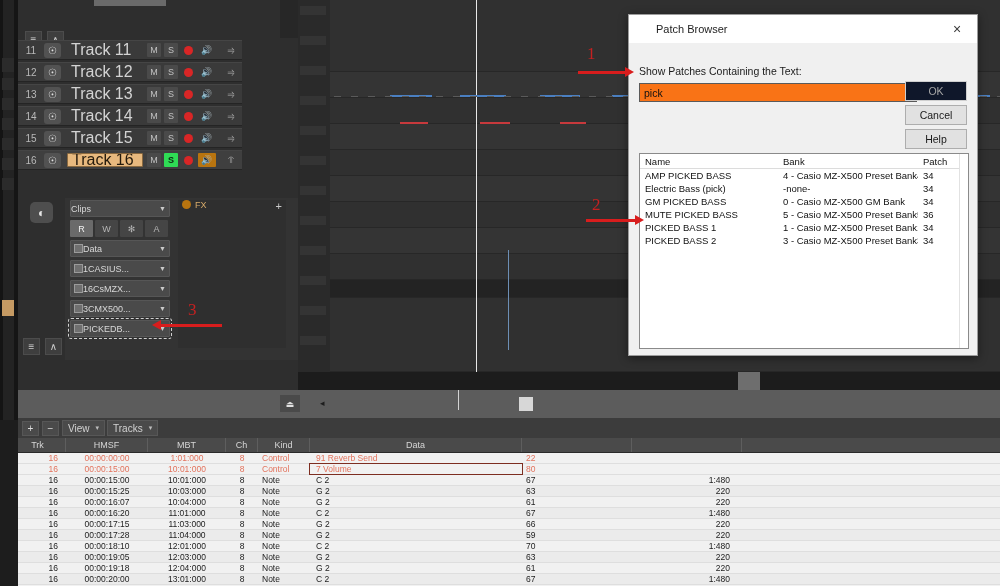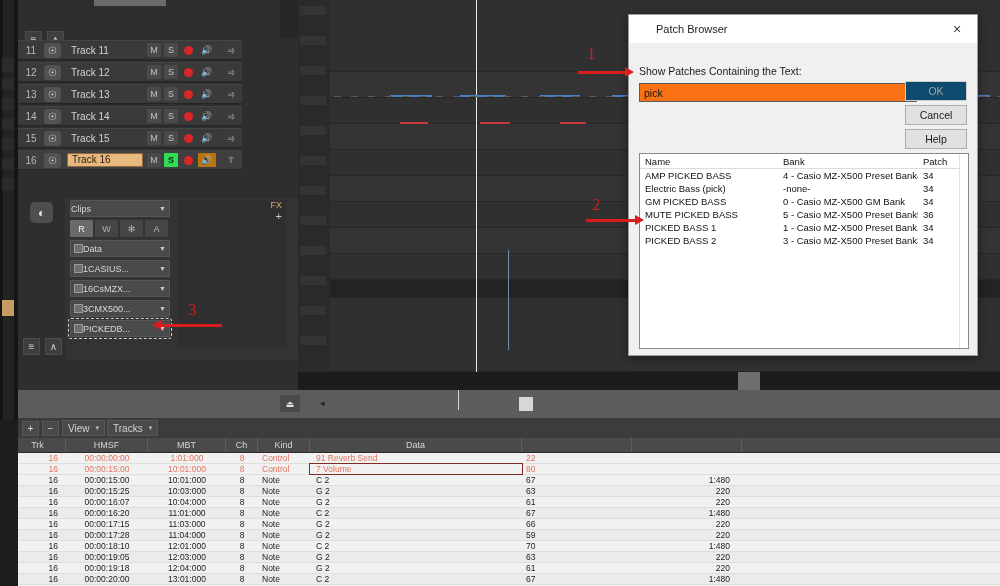--- a/index.html
+++ b/index.html
@@ -39,21 +39,21 @@
     display:flex; align-items:center;
   }
   .trk-row.sel { background:#3f3f3f; }
   .trk-num { width:26px; text-align:center; color:#b9b9b9; font-size:10px; }
   .trk-icon {
     width:17px; height:15px; border-radius:3px; background:#525252;
     display:flex; align-items:center; justify-content:center; color:#e2e2e2; font-size:10px;
     margin-right:6px;
   }
   .trk-name {
-    flex:1; color:#d3d3d3; font-size:10px; padding-left:4px;
+    flex:1; color:#d3d3d3; font-size:16px; padding-left:4px;
     white-space:nowrap; overflow:hidden;
   }
   .trk-row.sel .trk-name {
     background:#e8b97e; color:#241a0c; border:1px solid #8b6a40; height:14px;
     line-height:12px; margin-right:4px; border-radius:1px;
   }
   .sbtn {
     width:14px; height:14px; font-size:9px; color:#c2c2c2; background:#4a4a4a;
     display:flex; align-items:center; justify-content:center; margin-right:3px; border-radius:1px;
   }
@@ -85,21 +85,21 @@
     flex:0 0 auto;
   }
   .ic-wmode { display:flex; gap:2px; height:17px; margin-bottom:3px; }
   .ic-wmode span {
     width:23px; height:17px; background:#454545; color:#b5b5b5; font-size:9px;
     display:flex; align-items:center; justify-content:center; border-radius:1px;
   }
   .ic-wmode span.active { background:#6a6a6a; color:#f2f2f2; }
   .ic-row.focus { outline:1px dashed #d0d0d0; outline-offset:1px; }
   .insp-fx { position:absolute; left:160px; top:2px; width:108px; height:148px; background:#2f2f2f; }
-  .fx-head { display:flex; align-items:flex-end; height:14px; padding:0 4px; color:#d7ab6a; font-size:9px;flex-direction:column; }
+  .fx-head { display:flex; align-items:flex-start; height:14px; padding:0 4px; color:#d7ab6a; font-size:9px; }
   .fx-pow { width:9px; height:9px; border-radius:50%; background:#b8740f; margin-right:4px; }
   .fx-plus { margin-left:auto; color:#c9c9c9; font-size:11px; }
   .insp-bot { position:absolute; left:5px; top:140px; display:flex; gap:5px; }
 
   
   .clip-area { position:absolute; left:280px; top:0; width:702px; height:372px; background:#303030; overflow:hidden; }
   .ruler-col { position:absolute; left:0; top:0; width:32px; height:372px; background:#2a2a2a; }
   .ruler-col div { position:absolute; left:2px; width:26px; height:9px; background:#343434; color:#767676; font-size:6px; text-align:center; }
   .lane { position:absolute; left:32px; width:670px; border-bottom:1px solid #272727; }
   .lane.alt { background:#343434; }
@@ -170,21 +170,21 @@
     position:absolute; left:10px; top:40px; width:278px; height:19px; background:#f97316;
     border:1px solid #5a5a5a; display:flex; align-items:center;
   }
   .combo .val { flex:1; padding-left:4px; font-size:10.5px; color:#111; }
   .combo .arrow { width:19px; text-align:center; font-size:8px; color:#333; }
   .dlg-btn {
     position:absolute; right:10px; width:62px; height:20px; background:#e1e1e1;
     border:1px solid #adadad; font-size:10.5px; color:#1a1a1a;
     display:flex; align-items:center; justify-content:center;
   }
-  .dlg-btn.disabled { color:#a6a6a6; background:#0c4a6e; border-color:#cfcfcf; }
+  .dlg-btn.disabled { color:#a6a6a6; background:#0f172a; border-color:#cfcfcf; }
   .listbox {
     position:absolute; left:10px; top:110px; width:330px; height:196px;
     background:#fff; border:1px solid #8a8a8a;
   }
   .lb-head { display:flex; height:15px; border-bottom:1px solid #dcdcdc; }
   .lb-head div { font-size:9.5px; color:#111; line-height:15px; padding-left:5px; }
   .lb-row { display:flex; height:13px; }
   .lb-row div { font-size:9.5px; color:#111; line-height:13px; padding-left:5px; white-space:nowrap; overflow:hidden; }
   .lb-c-name { width:138px; }
   .lb-c-bank { width:140px; }

